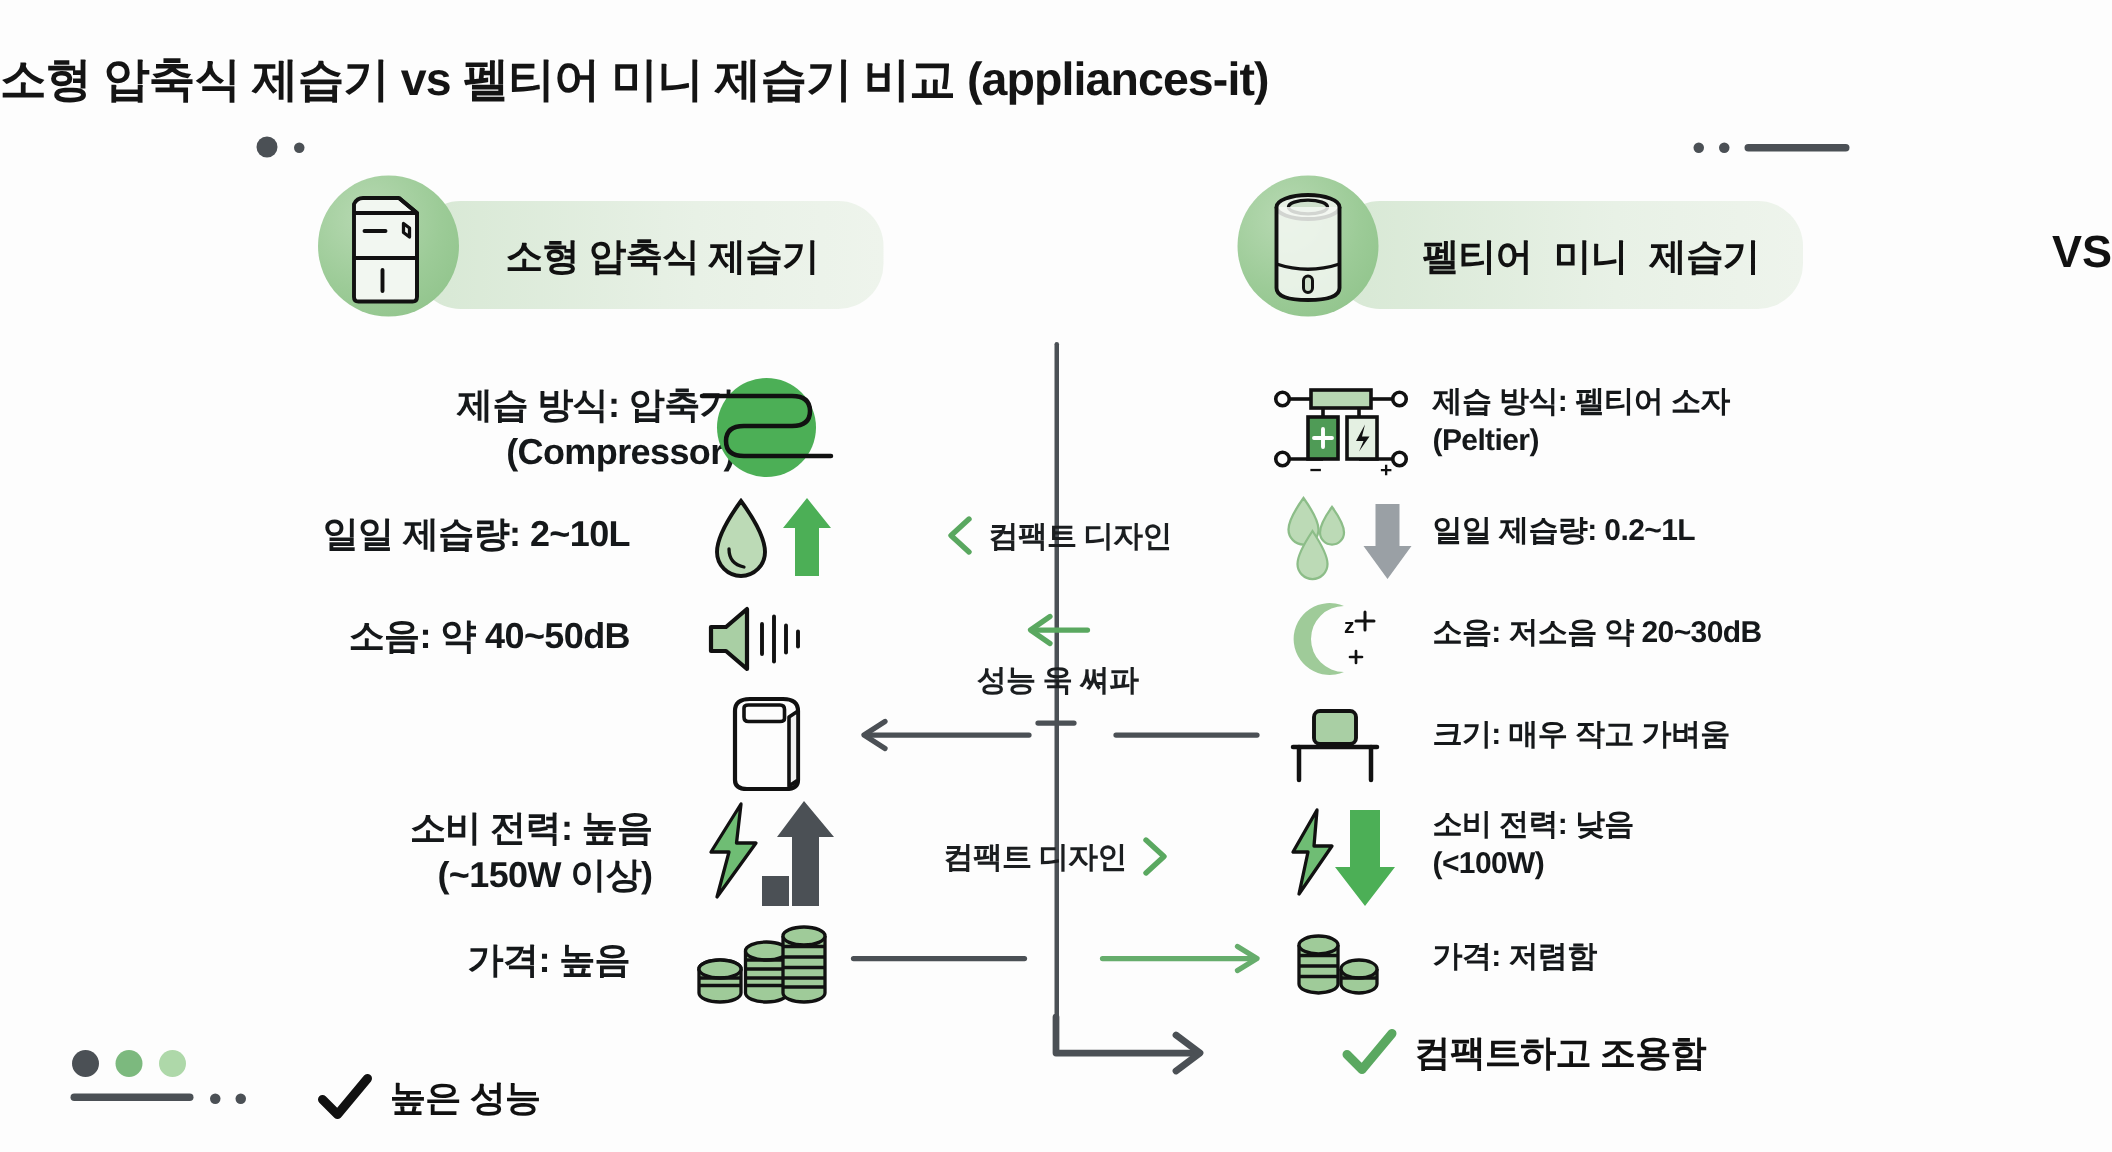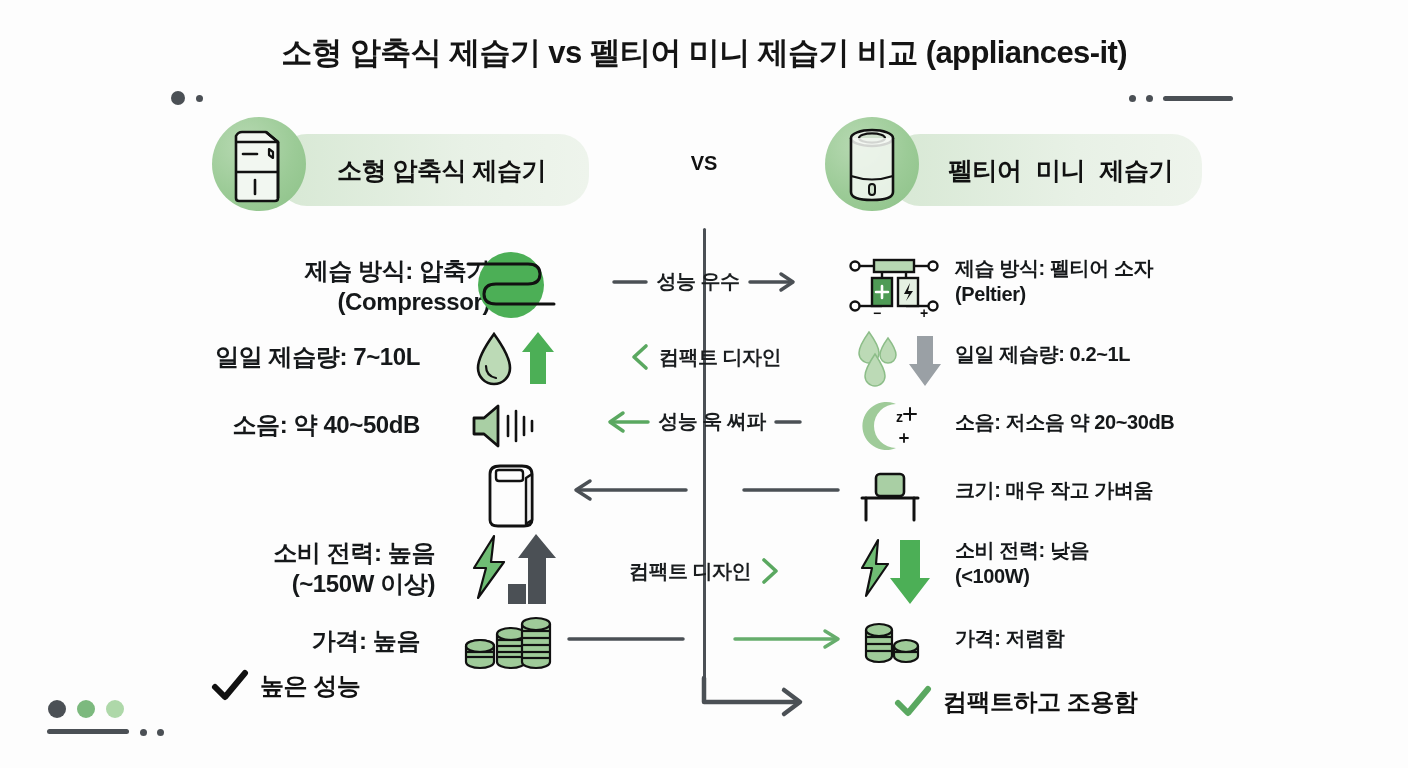--- a/index.html
+++ b/index.html
@@ -7,21 +7,20 @@
     width: 1408px; height: 768px;
     background: #ffffff;
     font-family: "Liberation Sans", "DejaVu Sans", sans-serif;
     overflow: hidden;
   }
   #stage { position: relative; width: 1408px; height: 768px; background:#fdfdfd; }
 
   
   .title {
     position: absolute; top: 32px; left: 0; width: 1408px;
-    text-align: center;
     font-size: 31px; font-weight: 700; color: #141414;
     letter-spacing: -0.6px;
   }
 
   
   .dot { position: absolute; border-radius: 50%; }
   .hline { position: absolute; border-radius: 4px; }
 
   
   .badge {
@@ -35,21 +34,21 @@
     letter-spacing: -0.5px; white-space: nowrap;
   }
   .badge-circle {
     position: absolute; width: 94px; height: 94px; border-radius: 50%;
     background: radial-gradient(circle at 35% 30%, #b7d9b2 0%, #9ccb97 55%, #8cc187 100%);
     display: flex; align-items: center; justify-content: center;
   }
 
   .vs {
     position: absolute; left: 0; width: 1408px; top: 152px;
-    text-align: center; font-size: 20px; font-weight: 700; color: #111;
+    text-align: right; font-size: 30px; font-weight: 700; color: #111;
   }
 
   
   .divider {
     position: absolute; left: 703px; top: 228px;
     width: 3px; height: 470px; background: #4b5055; border-radius: 2px;
   }
 
   
   .row { position: absolute; left: 0; width: 1408px; }
@@ -140,30 +139,20 @@
 
   <div class="row" style="top:250px;height:70px;">
     <div class="left-text" style="left:160px;top:6px;white-space:pre-line;">제습 방식: 압축기
 (Compressor)</div>
     <div class="icon-box" style="left:466px;top:0px;">
       <svg width="90" height="70" viewBox="0 0 90 70">
         <circle cx="45" cy="35" r="33" fill="#4caf56"></circle>
         <path d="M2 14 L62 14 Q74 14 74 24 Q74 34 62 34 L30 34 Q18 34 18 44 Q18 54 30 54 L88 54" fill="none" stroke="#111" stroke-width="3" stroke-linecap="round" stroke-linejoin="round"></path>
         <path d="M2 22 L60 22 Q66 22 66 25 Q66 28 60 28 L30 28" fill="none" stroke="#fff" stroke-width="0"></path>
       </svg>
-    </div>
-    <div class="mid" style="top:18px;">
-      <svg width="36" height="14">
-          <line x1="2" y1="7" x2="34" y2="7" stroke="#4b5055" stroke-width="3.5" stroke-linecap="round"></line>
-        </svg>
-      <span class="mid-label">성능 우수</span>
-      <svg width="50" height="22">
-          <line x1="2" y1="11" x2="44" y2="11" stroke="#4b5055" stroke-width="3.5" stroke-linecap="round"></line>
-          <path d="M33 3 L45 11 L33 19" fill="none" stroke="#4b5055" stroke-width="3.5" stroke-linecap="round" stroke-linejoin="round"></path>
-        </svg>
     </div>
     <div class="icon-box" style="left:848px;top:2px;">
       <svg width="92" height="66" viewBox="0 0 92 66">
         <circle cx="7" cy="14" r="4.5" fill="#fff" stroke="#111" stroke-width="2.4"></circle>
         <circle cx="85" cy="14" r="4.5" fill="#fff" stroke="#111" stroke-width="2.4"></circle>
         <circle cx="7" cy="54" r="4.5" fill="#fff" stroke="#111" stroke-width="2.4"></circle>
         <circle cx="85" cy="54" r="4.5" fill="#fff" stroke="#111" stroke-width="2.4"></circle>
         <line x1="12" y1="14" x2="26" y2="14" stroke="#111" stroke-width="2.4"></line>
         <line x1="66" y1="14" x2="80" y2="14" stroke="#111" stroke-width="2.4"></line>
         <line x1="12" y1="54" x2="34" y2="54" stroke="#111" stroke-width="2.4"></line>
@@ -177,21 +166,21 @@
         <path d="M62 31 L56 42 L61 42 L58 49 L65 39 L60 39 Z" fill="#111"></path>
         <text x="25" y="66" font-family="Liberation Sans, sans-serif" font-size="14" font-weight="700" fill="#111">−</text>
         <text x="72" y="66" font-family="Liberation Sans, sans-serif" font-size="14" font-weight="700" fill="#111">+</text>
       </svg>
     </div>
     <div class="right-text" style="left:955px;top:6px;white-space:pre-line;">제습 방식: 펠티어 소자
 (Peltier)</div>
   </div>
 
   <div class="row" style="top:330px;height:60px;">
-    <div class="left-text" style="left:90px;top:12px;">일일 제습량: 7~10L</div>
+    <div class="left-text" style="left:90px;top:12px;">일일 제습량: 2~10L</div>
     <div class="icon-box" style="left:472px;top:0px;">
       <svg width="84" height="60" viewBox="0 0 84 60">
         <path d="M22 4 Q38 26 38 38 A16 16 0 0 1 6 38 Q6 26 22 4 Z" fill="#bcdab6" stroke="#111" stroke-width="2.6"></path>
         <path d="M14 36 Q14 46 24 48" fill="none" stroke="#111" stroke-width="2.2" stroke-linecap="round"></path>
         <path d="M66 2 L82 22 L74 22 L74 54 L58 54 L58 22 L50 22 Z" fill="#4caf56"></path>
       </svg>
     </div>
     <div class="mid" style="top:12px;">
       <svg width="22" height="30">
           <path d="M17 4 L5 15 L17 26" fill="none" stroke="#5aa860" stroke-width="3.6" stroke-linecap="round" stroke-linejoin="round"></path>
@@ -213,21 +202,21 @@
     <div class="left-text" style="left:90px;top:12px;">소음: 약 40~50dB</div>
     <div class="icon-box" style="left:470px;top:4px;">
       <svg width="80" height="48" viewBox="0 0 80 48">
         <path d="M4 16 L14 16 L28 4 L28 44 L14 32 L4 32 Z" fill="#a9cfa4" stroke="#111" stroke-width="2.8" stroke-linejoin="round"></path>
         <line x1="38" y1="14" x2="38" y2="34" stroke="#111" stroke-width="2.6" stroke-linecap="round"></line>
         <line x1="46" y1="9" x2="46" y2="39" stroke="#111" stroke-width="2.6" stroke-linecap="round"></line>
         <line x1="54" y1="15" x2="54" y2="33" stroke="#111" stroke-width="2.6" stroke-linecap="round"></line>
         <line x1="62" y1="19" x2="62" y2="29" stroke="#111" stroke-width="2.6" stroke-linecap="round"></line>
       </svg>
     </div>
-    <div class="mid" style="top:10px;">
+    <div class="mid" style="top:10px;flex-direction:column;">
       <svg width="44" height="24">
           <line x1="42" y1="12" x2="6" y2="12" stroke="#5aa860" stroke-width="3.5" stroke-linecap="round"></line>
           <path d="M17 3 L4 12 L17 21" fill="none" stroke="#5aa860" stroke-width="3.5" stroke-linecap="round" stroke-linejoin="round"></path>
         </svg>
       <span class="mid-label">성능 욱 쎠파</span>
       <svg width="30" height="14">
           <line x1="2" y1="7" x2="26" y2="7" stroke="#4b5055" stroke-width="3.5" stroke-linecap="round"></line>
         </svg>
     </div>
     <div class="icon-box" style="left:860px;top:0px;">
@@ -352,21 +341,21 @@
       </svg>
     </div>
     <div class="right-text" style="left:955px;top:14px;">가격: 저렴함</div>
   </div>
 
   <svg style="position:absolute;left:700px;top:676px;" width="110" height="46" viewBox="0 0 110 46">
     <path d="M4 2 L4 26 L96 26" fill="none" stroke="#4b5055" stroke-width="4.5" stroke-linecap="round" stroke-linejoin="round"></path>
     <path d="M84 14 L100 26 L84 38" fill="none" stroke="#4b5055" stroke-width="4.5" stroke-linecap="round" stroke-linejoin="round"></path>
   </svg>
 
-  <div class="summary-left" style="left:212px;top:670px;">
+  <div class="summary-left" style="left:212px;top:716px;">
     <svg width="36" height="32" viewBox="0 0 36 32">
       <path d="M3 17 L13 27 L33 3" fill="none" stroke="#111" stroke-width="6" stroke-linecap="round" stroke-linejoin="round"></path>
     </svg>
     <span>높은 성능</span>
   </div>
 
   <div class="summary-right" style="left:895px;top:686px;">
     <svg width="36" height="32" viewBox="0 0 36 32">
       <path d="M3 17 L13 27 L33 3" fill="none" stroke="#5aa860" stroke-width="6" stroke-linecap="round" stroke-linejoin="round"></path>
     </svg>

